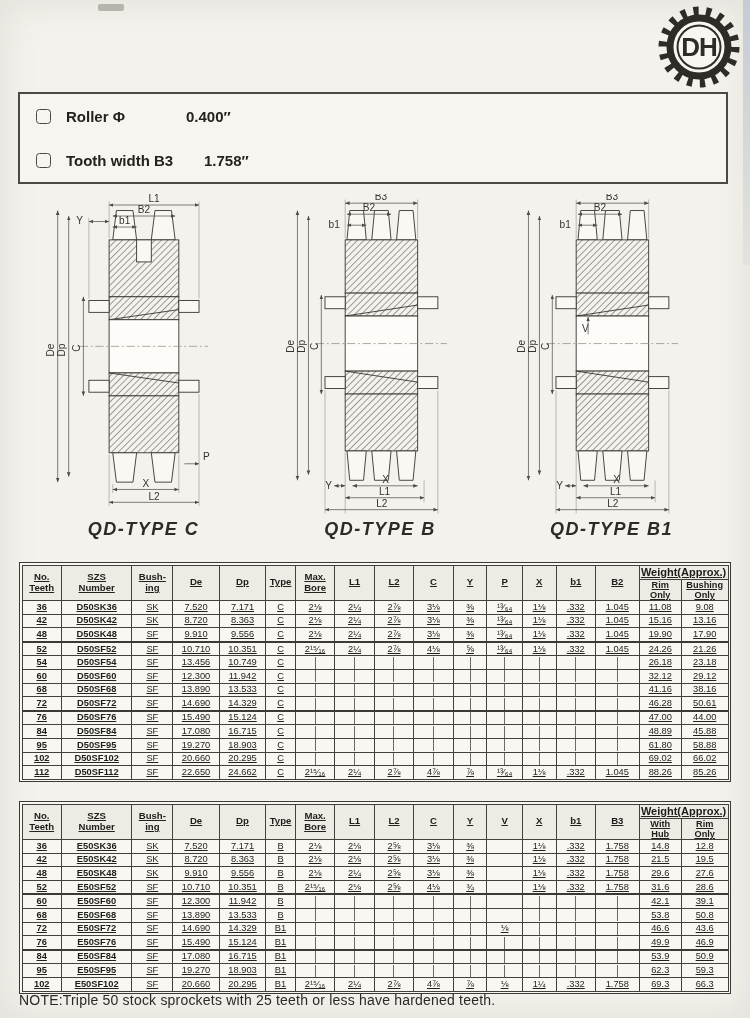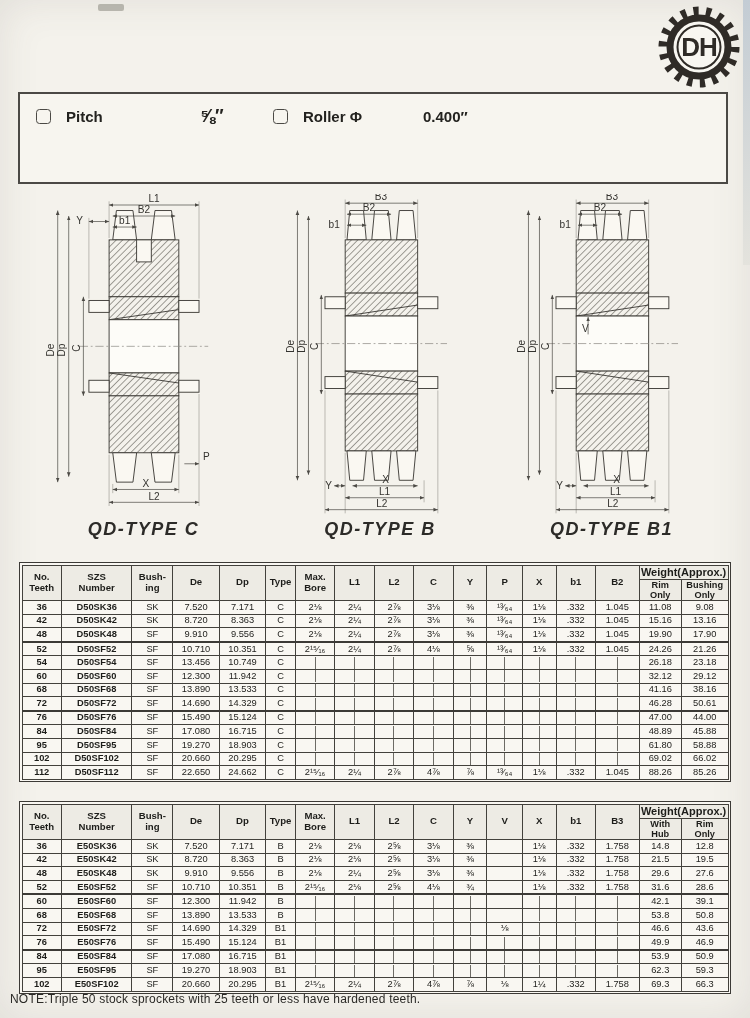--- a/index.html
+++ b/index.html
@@ -31,65 +31,65 @@
   svg .part{stroke:#3a3833;stroke-width:1;}
   svg .dim{stroke:#514f4a;stroke-width:.8;fill:none;}
   svg .ext{stroke:#84817a;stroke-width:.55;}
   svg text{font-family:"Liberation Sans",sans-serif;font-size:11px;fill:#34332f;}
 
   .section-heading{position:absolute;left:30px;font-family:Liberation Sans, sans-serif;
         font-weight:bold;font-size:25px;color:#151512;letter-spacing:.5px;margin-top:48px;}
   #h-double{top:531px;} #h-triple{top:771px;}
 
   .tbl-wrap{position:absolute;left:19px;width:712px;border:1.5px solid #3c3a36;
-        padding:1.5px;background:#f9f7f2;box-sizing:border-box;}
+        padding:1.5px;background:#f9f7f2;box-sizing:border-box;text-decoration:underline;}
   #w-double{top:562px;} #w-triple{top:801px;}
   table.dtable{width:100%;border-collapse:collapse;table-layout:fixed;}
   .dtable th,.dtable td{border:1px solid #43413c;text-align:center;padding:0 1px;
         color:#1d1d1a;overflow:hidden;}
   .dtable th{font-weight:bold;font-size:9.6px;line-height:1.12;white-space:pre-line;
         background:#edebe4;height:20px;}
   .dtable th.wgroup{height:13px;font-size:11px;}
   .dtable th.wsub{font-size:9.2px;}
   .dtable td{height:12.6px;font-size:9.3px;line-height:1;}
   .dtable td:nth-child(1),.dtable td:nth-child(2){font-weight:bold;}
   .dtable tr.group-end td{border-bottom:2px solid #3c3a36;}
   .ditto{display:block;width:1px;height:12px;background:#6d6b65;margin:0 auto;}
 
-  .note{position:absolute;left:10px;top:992px;font-size:12px;color:#2b2a27;letter-spacing:.2px;}
+  .note{position:absolute;left:19px;top:992px;font-size:14px;color:#2b2a27;letter-spacing:.2px;}
 </style>
 </head>
 <body>
 
 <div class="page">
   <div class="speck"></div>
   <div class="edge-right"></div>
 
 
   <svg class="logo" width="86" height="86" viewBox="0 0 86 86">
     <circle cx="43" cy="43" r="36" fill="none" stroke="#2f2b27" stroke-width="9" stroke-dasharray="5.2 7.4"></circle>
     <circle cx="43" cy="43" r="29" fill="#f8f6f1" stroke="#2f2b27" stroke-width="7"></circle>
     <circle cx="43" cy="43" r="21.5" fill="none" stroke="#2f2b27" stroke-width="2"></circle>
     <text x="43" y="52" text-anchor="middle" style="font-size:26px;font-weight:bold;fill:#2f2b27;letter-spacing:-1px;">DH</text>
   </svg>
 
   <div class="spec-box">
     <div class="spec-row">
-      <div class="spec-item" style="width:237px">
-        <span class="checkbox"></span>
-        <span class="spec-label" style="width:134px">Pitch</span>
-        <span class="spec-value pitch-val">⅝″</span>
-      </div>
       <div class="spec-item" style="width:242px">
         <span class="checkbox"></span>
         <span class="spec-label" style="width:120px">Roller Φ</span>
         <span class="spec-value">0.400″</span>
       </div>
     </div>
     <div class="spec-row">
+      <div class="spec-item" style="flex:1">
+        <span class="checkbox"></span>
+        <span class="spec-label" style="width:138px">Tooth width B3</span>
+        <span class="spec-value">1.758″</span>
+      </div>
     </div>
   </div>
 
   <div class="drawings">
 
     <div class="figure">
       <svg width="235" height="352" viewBox="0 0 235 352">
         <defs>
           <pattern id="hC" width="5" height="5" patternUnits="userSpaceOnUse" patternTransform="rotate(45)">
             <rect width="5" height="5" fill="#f4f2ec"></rect>

